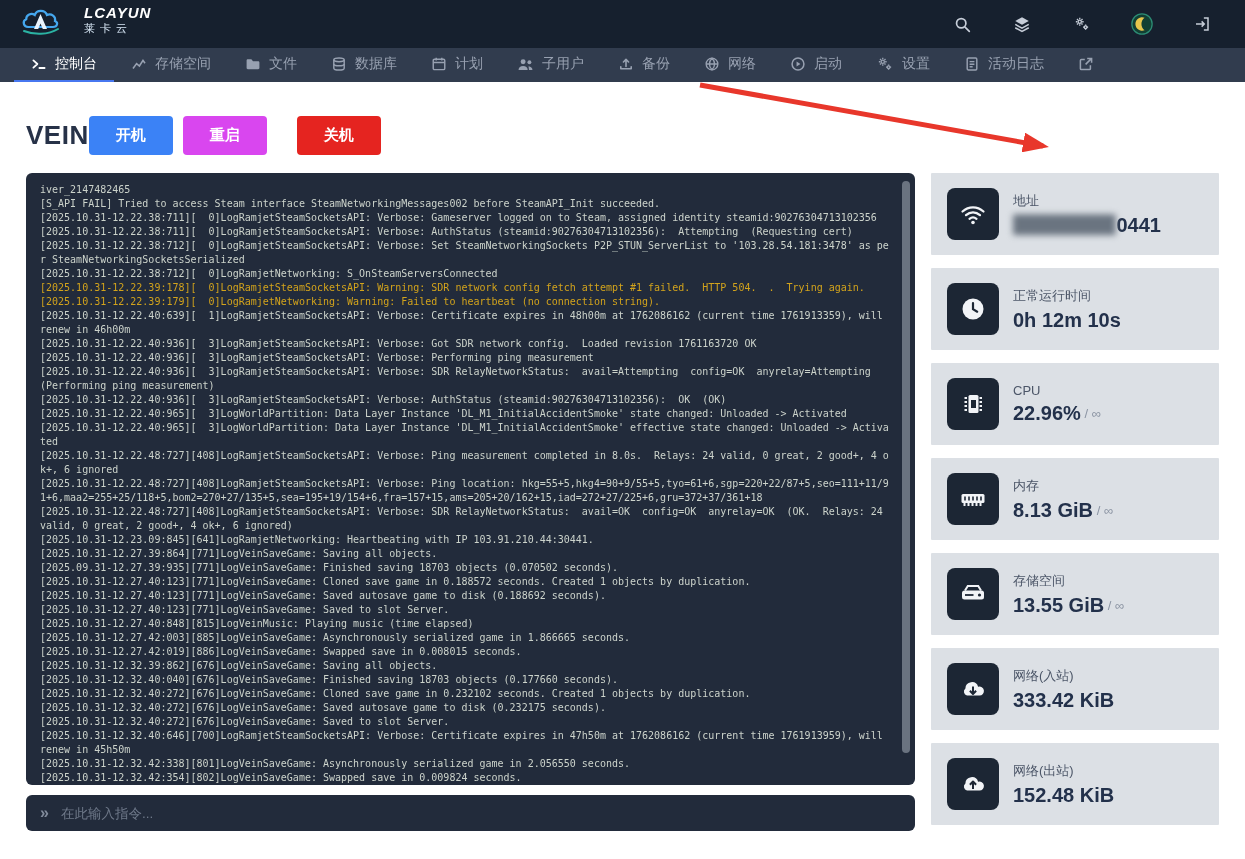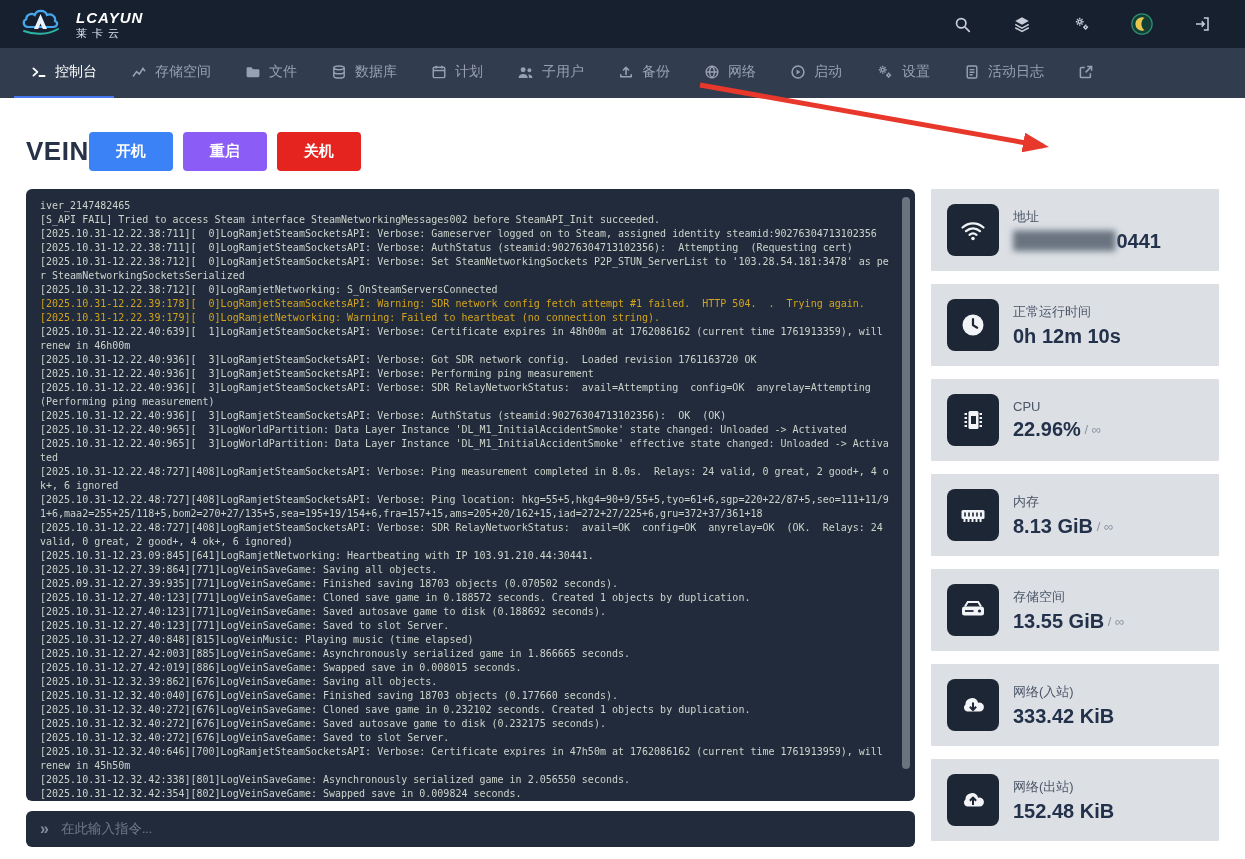--- a/index.html
+++ b/index.html
@@ -1,46 +1,46 @@
 <!DOCTYPE html>
 <html><head>
 <meta charset="utf-8">
 <style>
   *{box-sizing:border-box;margin:0;padding:0}
   html,body{width:1245px;height:859px;overflow:hidden;background:#ffffff;font-family:"Liberation Sans",sans-serif}
   
   .topbar{height:48px;background:#16202e;display:flex;align-items:center;padding:0 18px;position:relative;z-index:5}
-  .brand{display:flex;align-items:center;gap:12px;cursor:pointer}
+  .brand{display:flex;gap:20px;cursor:pointer}
   .brand-text{display:flex;flex-direction:column;line-height:1}
   .brand-name{color:#fff;font-weight:bold;font-style:italic;font-size:15px;letter-spacing:1px}
   .brand-sub{color:#d7e6f5;font-size:11px;letter-spacing:5px;margin-top:3px}
   .topbar-icons{margin-left:auto;display:flex;align-items:center;gap:38px;padding-right:14px}
   .tb-icon{color:#c6cdd8;width:22px;height:22px;display:flex;align-items:center;justify-content:center;cursor:pointer;background:none;border:none}
   
-  .navbar{height:50px;background:#313c4e;display:flex;align-items:stretch;padding:0 14px;position:relative;z-index:5}
+  .navbar{height:34px;background:#313c4e;display:flex;align-items:stretch;padding:0 14px;position:relative;z-index:5}
   #nav-tabs{display:flex}
   .tab{display:flex;align-items:center;gap:8px;padding:0 17px;color:#98a1b1;font-size:14px;cursor:pointer;border-bottom:2px solid transparent}
   .tab.active{color:#fff;border-bottom-color:#4777f0}
   .tab-ic{display:flex;color:currentColor}
   
   .page-head{display:flex;align-items:center;justify-content:flex-start;padding:34px 26px 18px}
   h1.title{font-size:26px;color:#273248;letter-spacing:.5px;font-weight:700}
   #power-buttons{display:flex;gap:10px}
   .pbtn{border:none;color:#fff;font-size:15px;font-weight:700;padding:10px 27px;border-radius:4px;cursor:pointer;font-family:inherit}
   
   .content{display:flex;padding:0 26px;gap:16px}
   .console-col{flex:1;display:flex;flex-direction:column;min-width:0}
   .console{background:#222b3b;border-radius:6px;height:612px;position:relative;padding:10px 24px 10px 14px;overflow:hidden}
   .cline{font-family:"DejaVu Sans Mono",monospace;font-size:10px;line-height:14px;color:#ccd3cb;white-space:pre-wrap;word-break:break-all}
   .cline.warn{color:#d2a31c}
   .scrollbar{position:absolute;top:8px;right:5px;bottom:8px;width:8px;cursor:pointer}
   .thumb{width:8px;height:96%;background:#6a7380;border-radius:4px}
   .cmd-bar{margin-top:10px;background:#222b3b;border-radius:6px;height:36px;display:flex;align-items:center;padding:0 14px;gap:12px}
   .cmd-ic{color:#828c9c;font-size:16px;font-weight:bold}
-  .cmd-input{flex:1;background:transparent;border:none;outline:none;color:#d5dbe2;font-size:13.5px;font-family:Liberation Serif, serif}
+  .cmd-input{flex:1;background:transparent;border:none;outline:none;color:#d5dbe2;font-size:13.5px;font-family:Liberation Sans, sans-serif}
   .cmd-input::placeholder{color:#6e7889}
   
   aside.stats{width:288px;display:flex;flex-direction:column;gap:13px}
   .card{background:#dce0e5;border-radius:1px;height:82px;display:flex;align-items:center;gap:14px;padding:0 16px;flex:none}
   .tile{width:52px;height:52px;background:#1c2634;border-radius:8px;display:flex;align-items:center;justify-content:center;color:#f2f4f7;flex:none}
   .lab{font-size:13px;color:#4c5668}
   .val{font-size:20px;font-weight:700;color:#23314b;margin-top:4px;white-space:pre;display:flex;align-items:center}
   .suf{font-size:13px;font-weight:400;color:#8b94a3;white-space:pre}
   .masked{filter:blur(3px);color:#6a7480;margin-right:3px;letter-spacing:-2px;font-size:17px}
   
@@ -229,22 +229,22 @@
         </span>
       </div>
     </div>
 </nav>
 
 <main>
   <div class="page-head">
     <h1 class="title">VEIN</h1>
     <div id="power-buttons">
         <button class="pbtn" style="background: #3b82f6;">开机</button>
-        <button class="pbtn" style="background: #8b5cf6;">重启</button>
-        <button class="pbtn" style="background: rgb(229, 36, 32);">关机</button>
+        <button class="pbtn" style="background: #d946ef;">重启</button>
+        <button class="pbtn" style="background: rgb(229, 36, 32); margin-left: 20px;">关机</button>
       </div>
   </div>
   <div class="content">
     <section class="console-col">
       <div class="console">
         <div id="console-lines">
             <div class="cline">iver_2147482465</div>
             <div class="cline">[S_API FAIL] Tried to access Steam interface SteamNetworkingMessages002 before SteamAPI_Init succeeded.</div>
             <div class="cline">[2025.10.31-12.22.38:711][  0]LogRamjetSteamSocketsAPI: Verbose: Gameserver logged on to Steam, assigned identity steamid:90276304713102356</div>
             <div class="cline">[2025.10.31-12.22.38:711][  0]LogRamjetSteamSocketsAPI: Verbose: AuthStatus (steamid:90276304713102356):  Attempting  (Requesting cert)</div>

